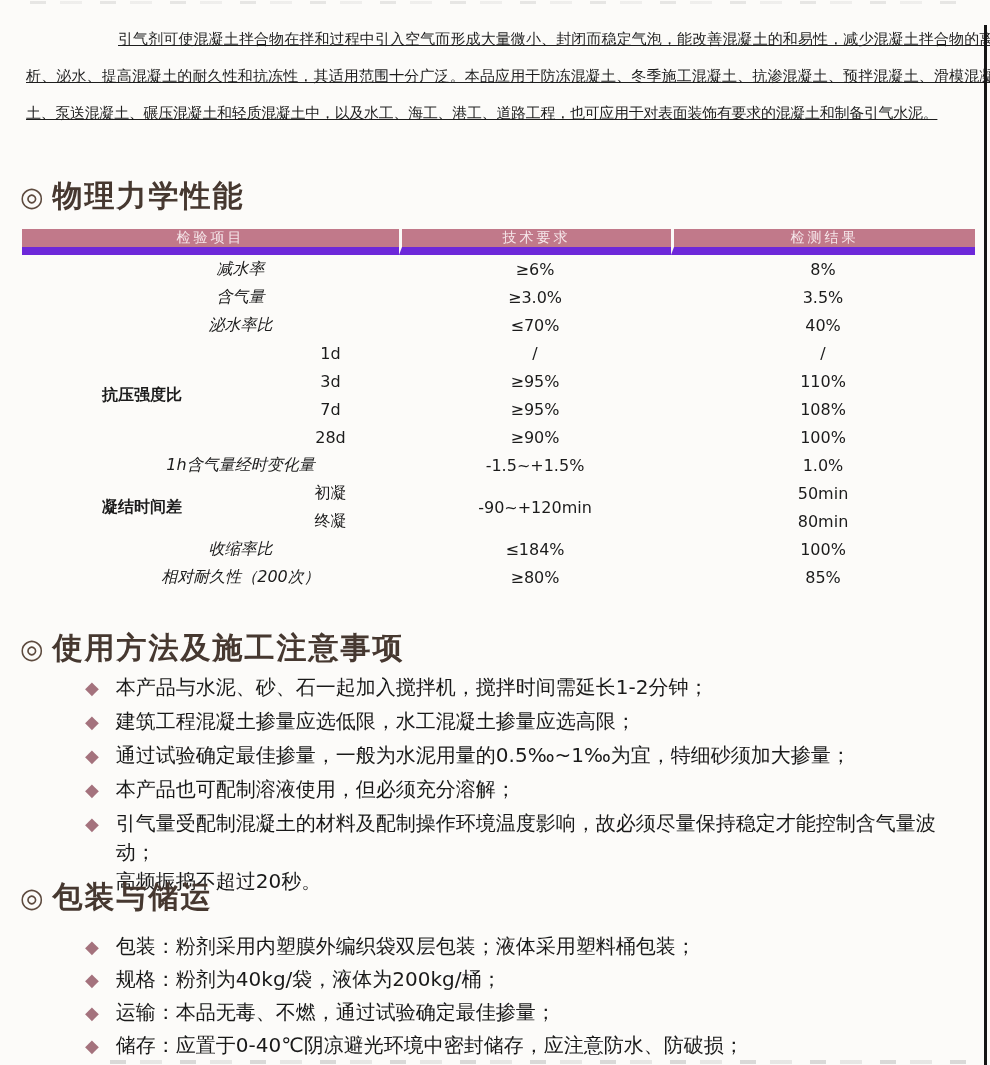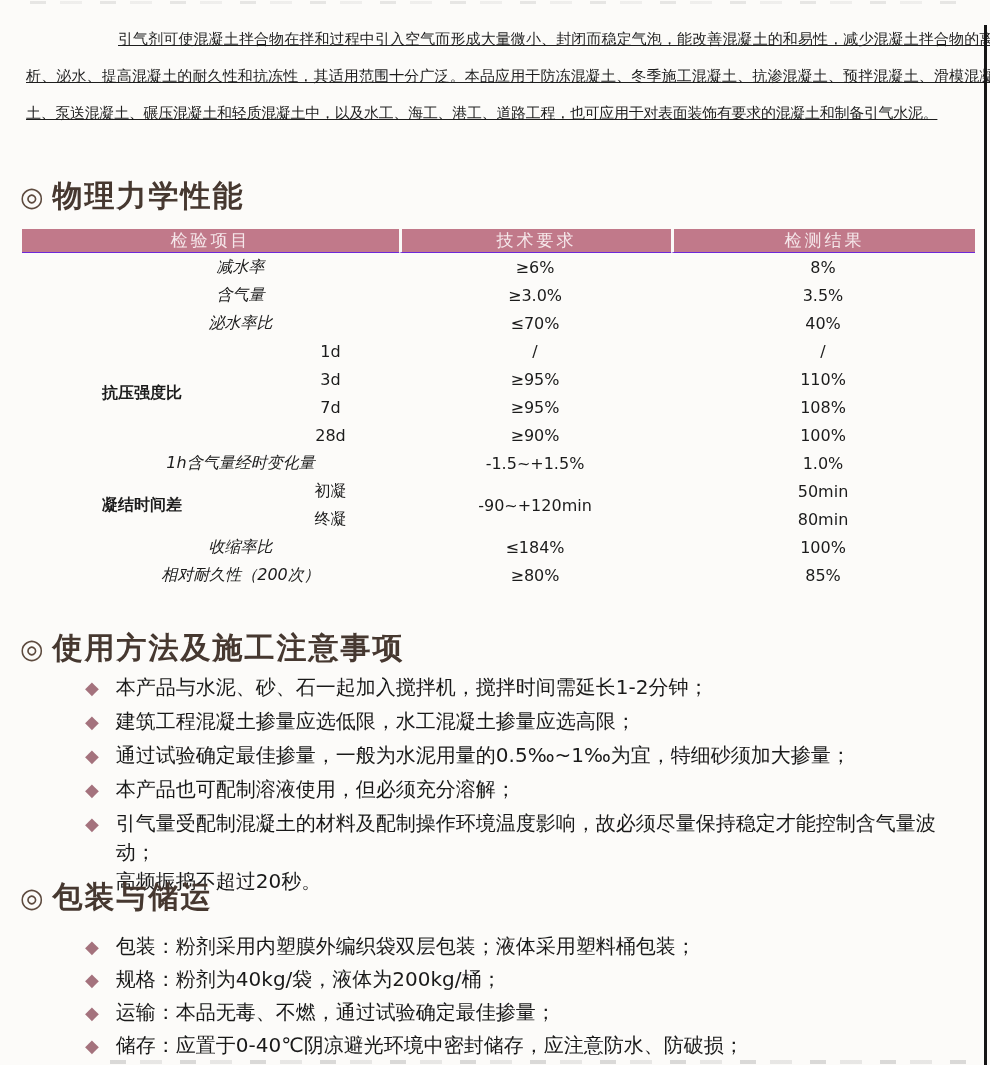--- a/index.html
+++ b/index.html
@@ -48,23 +48,23 @@
     font-size:27px; font-weight:normal; color:#5d4a3e; letter-spacing:0;
   }
 
   
   .perf-table {
     position:absolute; top:229px; left:22px; width:953px;
     border-collapse:separate; border-spacing:0;
   }
   .perf-table th {
     background:#c1798a; color:#f5e7ea;
-    font-size:17px; font-weight:normal; letter-spacing:3px;
+    font-size:14px; font-weight:normal; letter-spacing:3px;
     height:24px; padding:0;
-    border-bottom:1px solid #6d28d9;
+    border-bottom:8px solid #6d28d9;
   }
   .perf-table th.gap { border-left:3px solid #fafaf8; }
   .perf-table td {
     font-size:16px; color:#1b1b1b; text-align:center;
     height:28px; padding:0; vertical-align:middle;
     font-weight:500;
   }
   .perf-table td.item-span { padding-left:60px;font-style:italic; }
   .perf-table td.glabel { text-align:center;font-weight:bold; }
 

